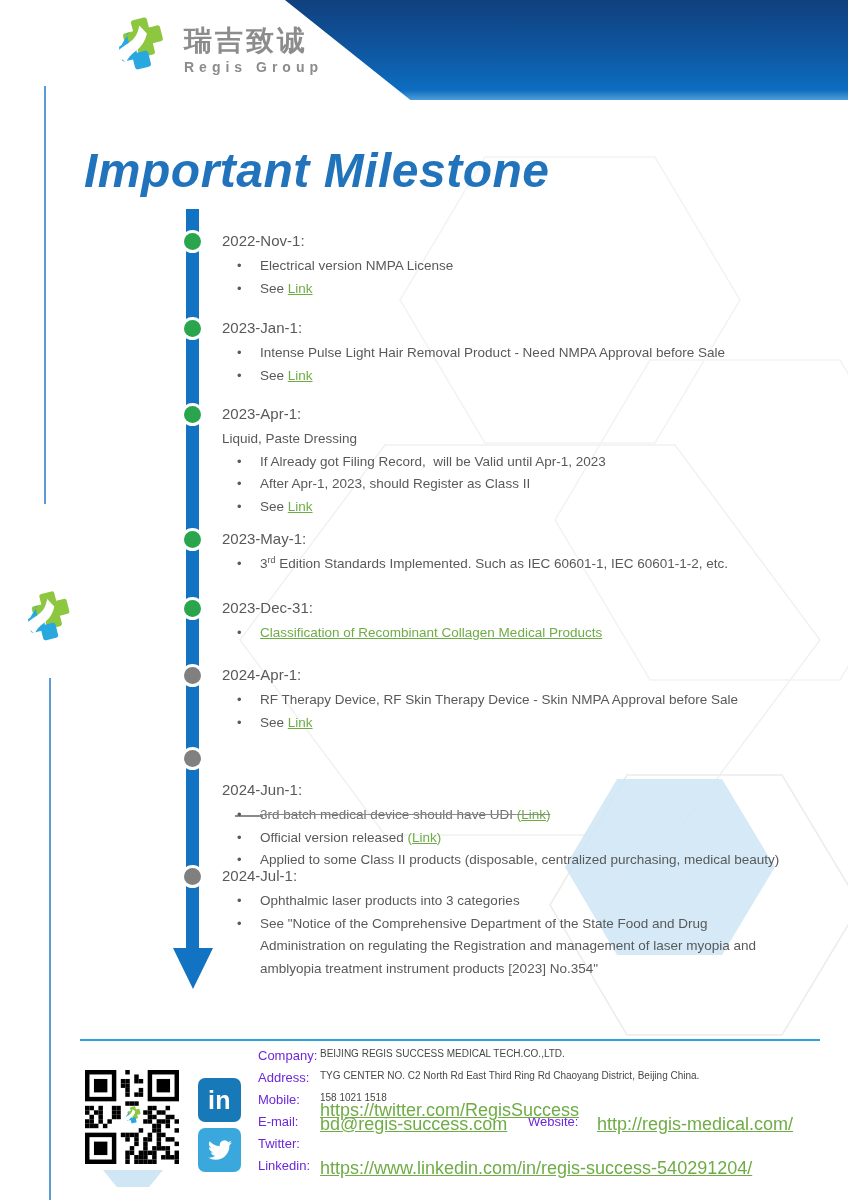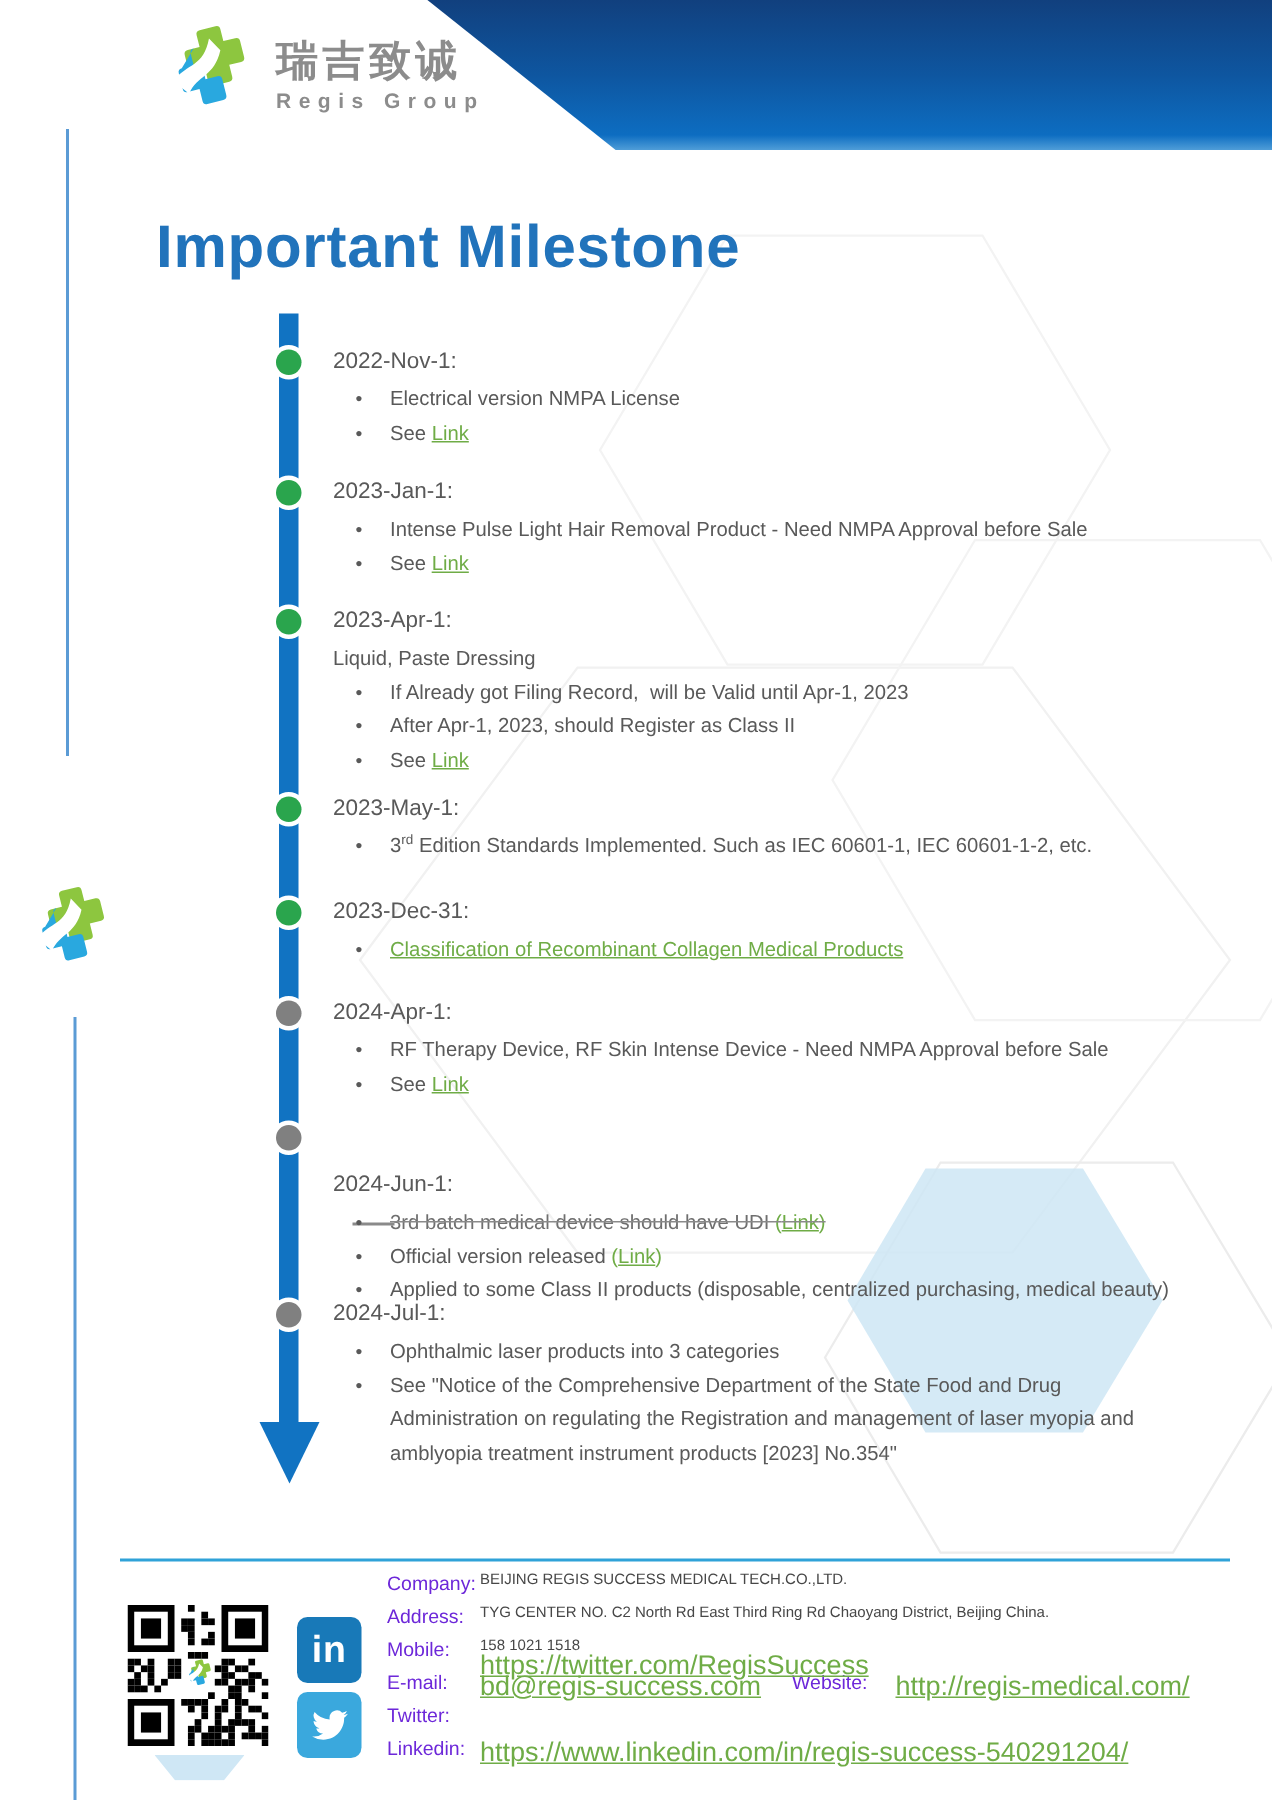--- a/index.html
+++ b/index.html
@@ -12,21 +12,21 @@
   .header-band {
     position:absolute; top:0; left:0; width:848px; height:100px;
     background:linear-gradient(180deg,#11407e 0%, #0e56a0 50%, #0d6dc1 90%, #4f9dd8 100%);
     clip-path:polygon(33.6% 0, 100% 0, 100% 100%, 48.4% 100%);
   }
   .brand { position:absolute; top:16px; left:103px; display:flex; align-items:center; gap:13px; }
   .brand-mark { width:68px; height:68px; }
   .brand-cn { font-size:28px; font-weight:bold; color:#8c8c8c; letter-spacing:3px; line-height:32px; }
   .brand-en { font-size:14px; font-weight:bold; color:#8c8c8c; letter-spacing:5px; margin-top:2px; }
   
-  .page-title { position:absolute; left:104px; top:143px; font-size:40px; font-weight:bold; color:#2173bb; letter-spacing:0.5px; }
+  .page-title { position:absolute; left:84px; top:143px; font-size:48px; font-weight:bold; color:#2173bb; letter-spacing:0.5px;font-style:italic; }
   
   .vline1 { position:absolute; left:44px; top:86px; width:2px; height:418px; background:#5b9bd5; }
   .vline2 { position:absolute; left:49px; top:678px; width:2px; height:522px; background:#5b9bd5; }
   .mid-mark { position:absolute; left:13px; top:590px; width:64px; height:64px; }
   .hex-layer { position:absolute; inset:0; z-index:0; }
   
   .tl-bar { position:absolute; left:186px; top:209px; width:13px; height:740px; background:#1173c2; z-index:1; }
   .tl-arrow {
     position:absolute; left:173px; top:948px; width:0; height:0; z-index:1;
     border-left:20px solid transparent; border-right:20px solid transparent; border-top:41px solid #1173c2;
@@ -132,21 +132,21 @@
     <div class="entry" style="top: 529px;">
       <div class="date">2023-May-1:</div>
       <div class="item bulleted"><span class="bullet">•</span><span class="content"><span>3</span><span class="sup">rd</span><span> Edition Standards Implemented. Such as IEC 60601-1, IEC 60601-1-2, etc.</span></span></div>
     </div>
     <div class="entry" style="top: 598px;">
       <div class="date">2023-Dec-31:</div>
       <div class="item bulleted"><span class="bullet">•</span><span class="content"><a class="green-link">Classification of Recombinant Collagen Medical Products</a></span></div>
     </div>
     <div class="entry" style="top: 665px;">
       <div class="date">2024-Apr-1:</div>
-      <div class="item bulleted"><span class="bullet">•</span><span class="content"><span>RF Therapy Device, RF Skin Intense Device - Need NMPA Approval before Sale</span></span></div>
+      <div class="item bulleted"><span class="bullet">•</span><span class="content"><span>RF Therapy Device, RF Skin Therapy Device - Skin NMPA Approval before Sale</span></span></div>
       <div class="item bulleted"><span class="bullet">•</span><span class="content"><span>See </span><a class="green-link">Link</a></span></div>
     </div>
     <div class="entry" style="top: 780px;">
       <div class="date">2024-Jun-1:</div>
       <div class="item bulleted strike"><span class="bullet">•</span><span class="content"><span>3rd batch medical device should have UDI </span><span class="green-text">(</span><a class="green-link">Link</a><span class="green-text">)</span></span></div>
       <div class="item bulleted"><span class="bullet">•</span><span class="content"><span>Official version released </span><span class="green-text">(</span><a class="green-link">Link</a><span class="green-text">)</span></span></div>
       <div class="item bulleted"><span class="bullet">•</span><span class="content"><span>Applied to some Class II products (disposable, centralized purchasing, medical beauty)</span></span></div>
     </div>
     <div class="entry" style="top: 866px;">
       <div class="date">2024-Jul-1:</div>

